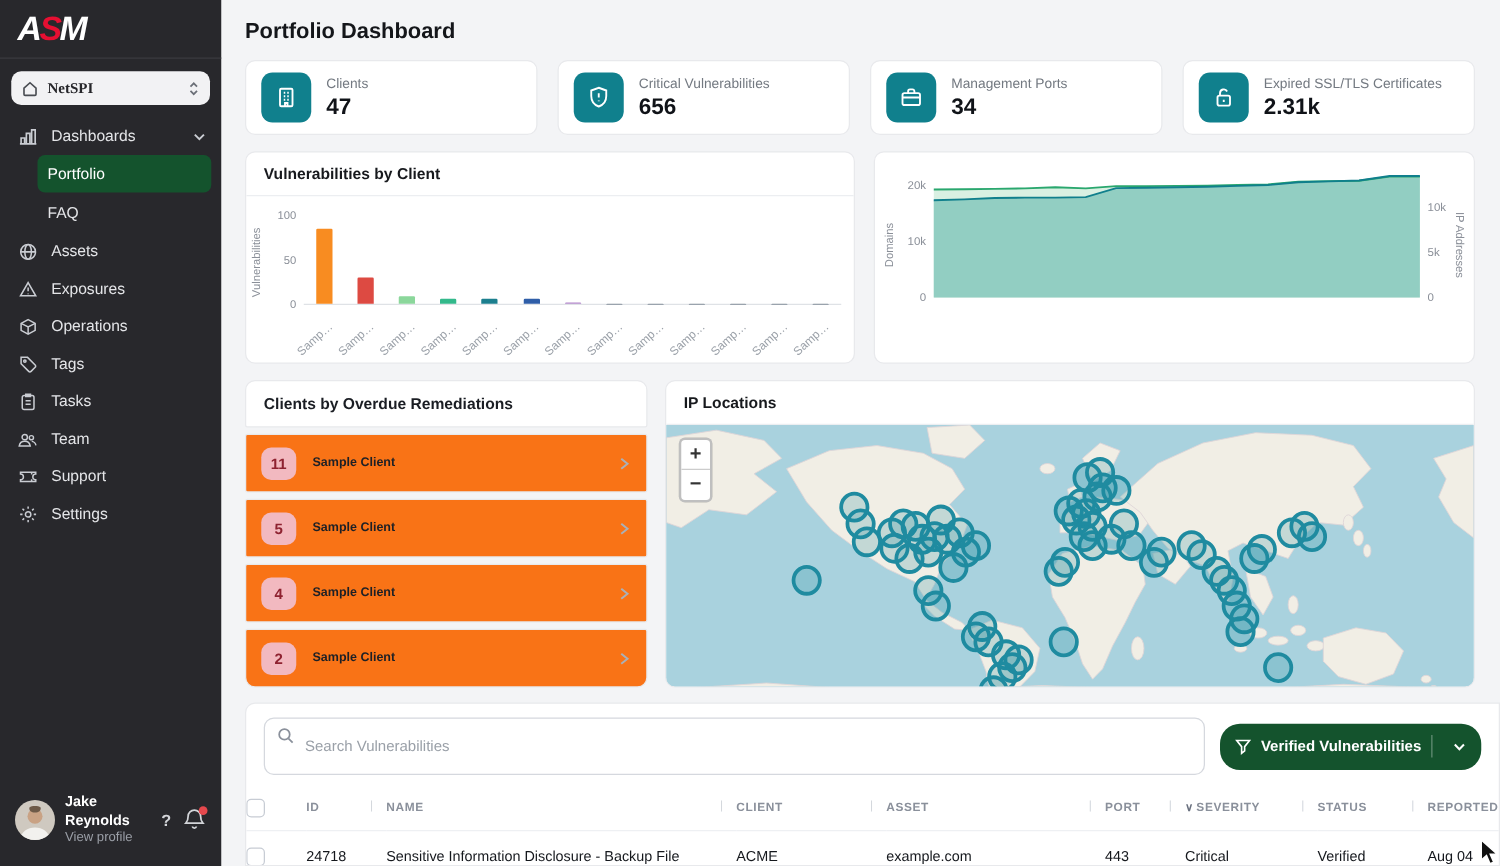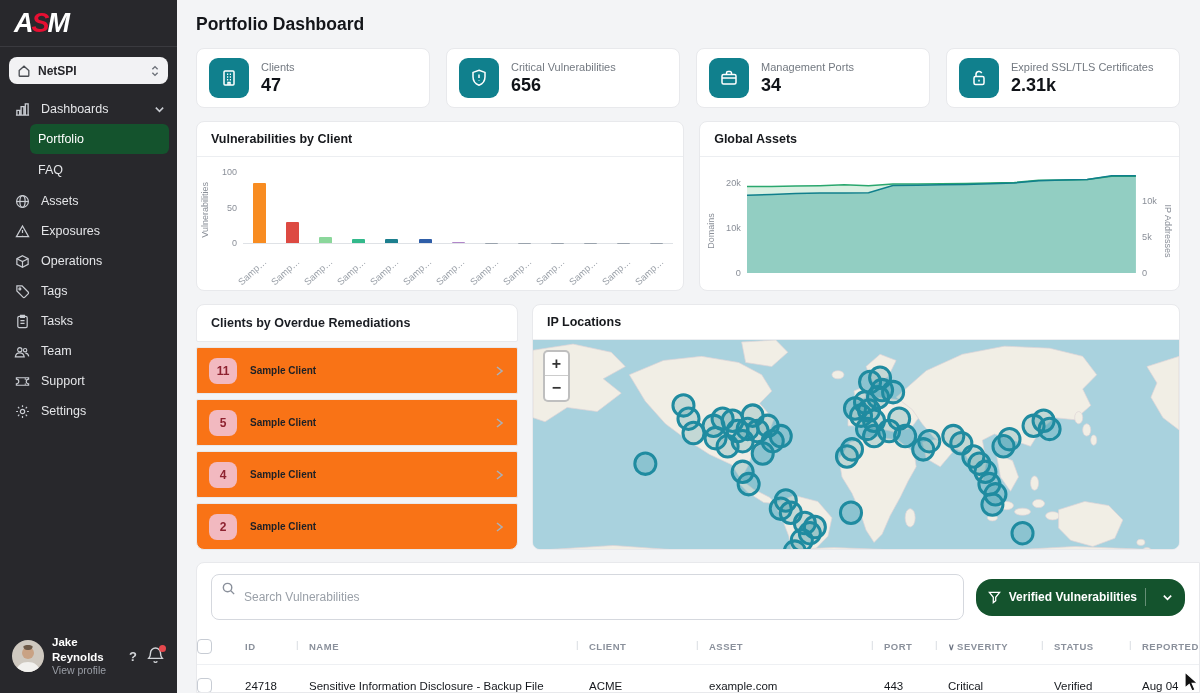--- a/index.html
+++ b/index.html
@@ -5,21 +5,21 @@
   * { margin:0; padding:0; box-sizing:border-box; }
   html,body { width:1200px; height:693px; overflow:hidden; }
   body { display:flex; font-family:"Liberation Sans", sans-serif; background:#f3f4f6; color:#1a1d23; position:relative; }
 
   
   .sidebar { width:177px; min-width:177px; background:#28282c; color:#e4e5e8; display:flex; flex-direction:column; position:relative; }
   .logo { height:47px; display:flex; align-items:center; padding-left:14px; border-bottom:1px solid #3a3a3f; font-style:italic; font-weight:bold; font-size:27px; letter-spacing:-2px; }
   .logo span { color:#fff; }
   .logo .s-red { color:#e60f32; }
   .org-pill { margin:10px 9px 8px 9px; background:#f2f2f4; border:none; border-radius:8px; height:27px; display:flex; align-items:center; gap:7px; padding:0 8px; color:#26262a; font-size:12px; font-weight:bold; cursor:pointer; font-family:inherit; }
-  .org-pill .grow { flex:1; text-align:left; }
+  .org-pill .grow { flex:1; text-align:left;font-family:Liberation Serif, serif; }
   .nav { flex:1; padding-top:2px; font-size:12.5px; }
   .nav-item { height:30px; display:flex; align-items:center; gap:11px; padding:0 12px 0 14px; cursor:pointer; color:#e4e5e8; }
   .nav-item .icon { width:16px; height:16px; display:flex; align-items:center; justify-content:center; }
   .nav-item .lbl { flex:1; }
   .nav-sub { height:30px; display:flex; align-items:center; margin:0 8px 1px 30px; padding-left:8px; border-radius:6px; cursor:pointer; color:#e4e5e8; }
   .nav-sub.active { background:#14532d; color:#fff; }
   .userbox { display:flex; align-items:center; gap:8px; padding:12px 12px 16px 12px; }
   .uinfo { flex:1; line-height:1.25; }
   .uname { font-size:11.5px; font-weight:bold; color:#fff; }
   .ulink { font-size:10.5px; color:#9a9ea6; cursor:pointer; }
@@ -390,21 +390,20 @@
             <div class="bxlab">
               <span>Samp…</span>
             </div>
             <div class="bxlab">
               <span>Samp…</span>
             </div>
           </div>
       </div>
     </div>
     <div class="card chart-card">
-      <div class="card-head">Global Assets</div>
       <div class="areachart" id="areachart"><svg width="100%" height="128" viewBox="0 0 464 128" preserveAspectRatio="none">
             <path d="M44,112 L44.0,25.6 L67.8,25.4 L91.5,25.1 L115.3,24.7 L139.0,23.8 L162.8,24.7 L186.5,22.9 L210.3,22.9 L234.0,22.7 L257.8,22.5 L281.5,22.0 L305.3,21.5 L329.0,19.3 L352.8,18.9 L376.5,18.6 L400.3,15.3 L424.0,15.3 L424,112 Z" fill="#d9f0e2"></path>
             <path d="M44,112 L44.0,34.2 L67.8,33.5 L91.5,32.4 L115.3,32.1 L139.0,32.1 L162.8,31.7 L186.5,24.5 L210.3,24.2 L234.0,23.8 L257.8,23.4 L281.5,22.7 L305.3,22.0 L329.0,19.8 L352.8,19.1 L376.5,18.4 L400.3,14.8 L424.0,14.8 L424,112 Z" fill="#92cec2"></path>
             <polyline points="44.0,25.6 67.8,25.4 91.5,25.1 115.3,24.7 139.0,23.8 162.8,24.7 186.5,22.9 210.3,22.9 234.0,22.7 257.8,22.5 281.5,22.0 305.3,21.5 329.0,19.3 352.8,18.9 376.5,18.6 400.3,15.3 424.0,15.3" fill="none" stroke="#2aa76e" stroke-width="1.5"></polyline>
             <polyline points="44.0,34.2 67.8,33.5 91.5,32.4 115.3,32.1 139.0,32.1 162.8,31.7 186.5,24.5 210.3,24.2 234.0,23.8 257.8,23.4 281.5,22.7 305.3,22.0 329.0,19.8 352.8,19.1 376.5,18.4 400.3,14.8 424.0,14.8" fill="none" stroke="#107f8c" stroke-width="1.5"></polyline>
             <text x="38" y="115" text-anchor="end" font-size="9" fill="#8a8f98">0</text>
             <text x="38" y="70" text-anchor="end" font-size="9" fill="#8a8f98">10k</text>
             <text x="38" y="25" text-anchor="end" font-size="9" fill="#8a8f98">20k</text>
             <text x="430" y="115" font-size="9" fill="#8a8f98">0</text>
             <text x="430" y="79" font-size="9" fill="#8a8f98">5k</text>

